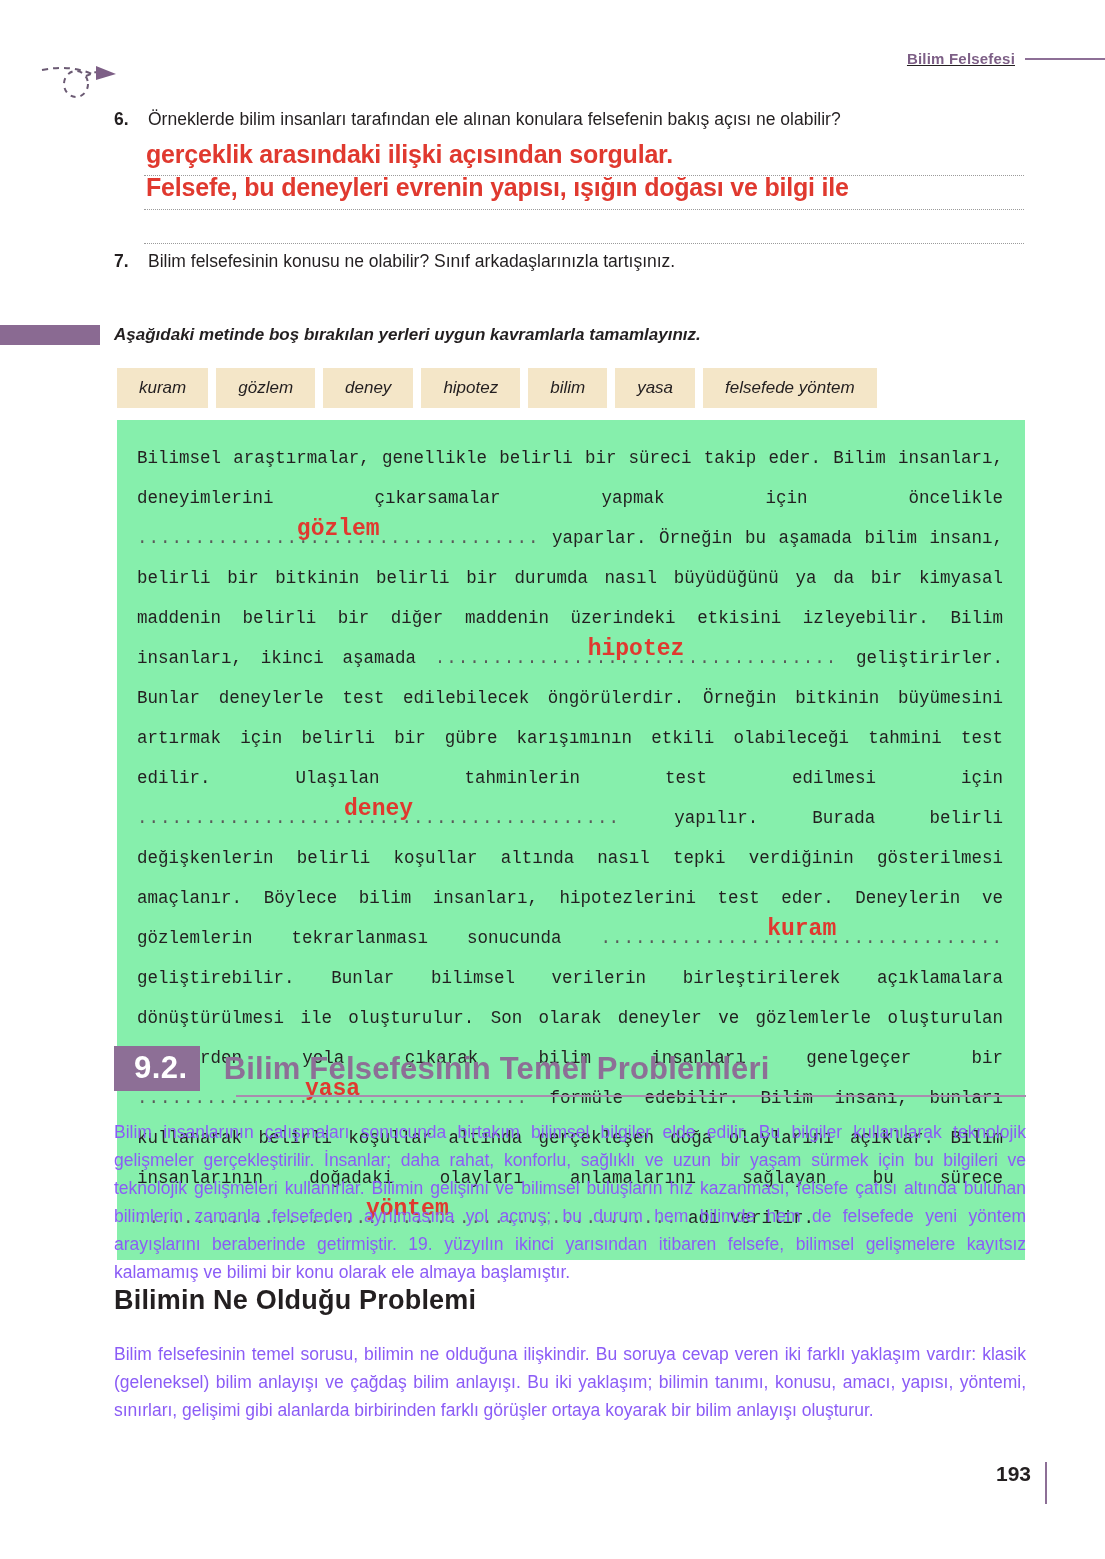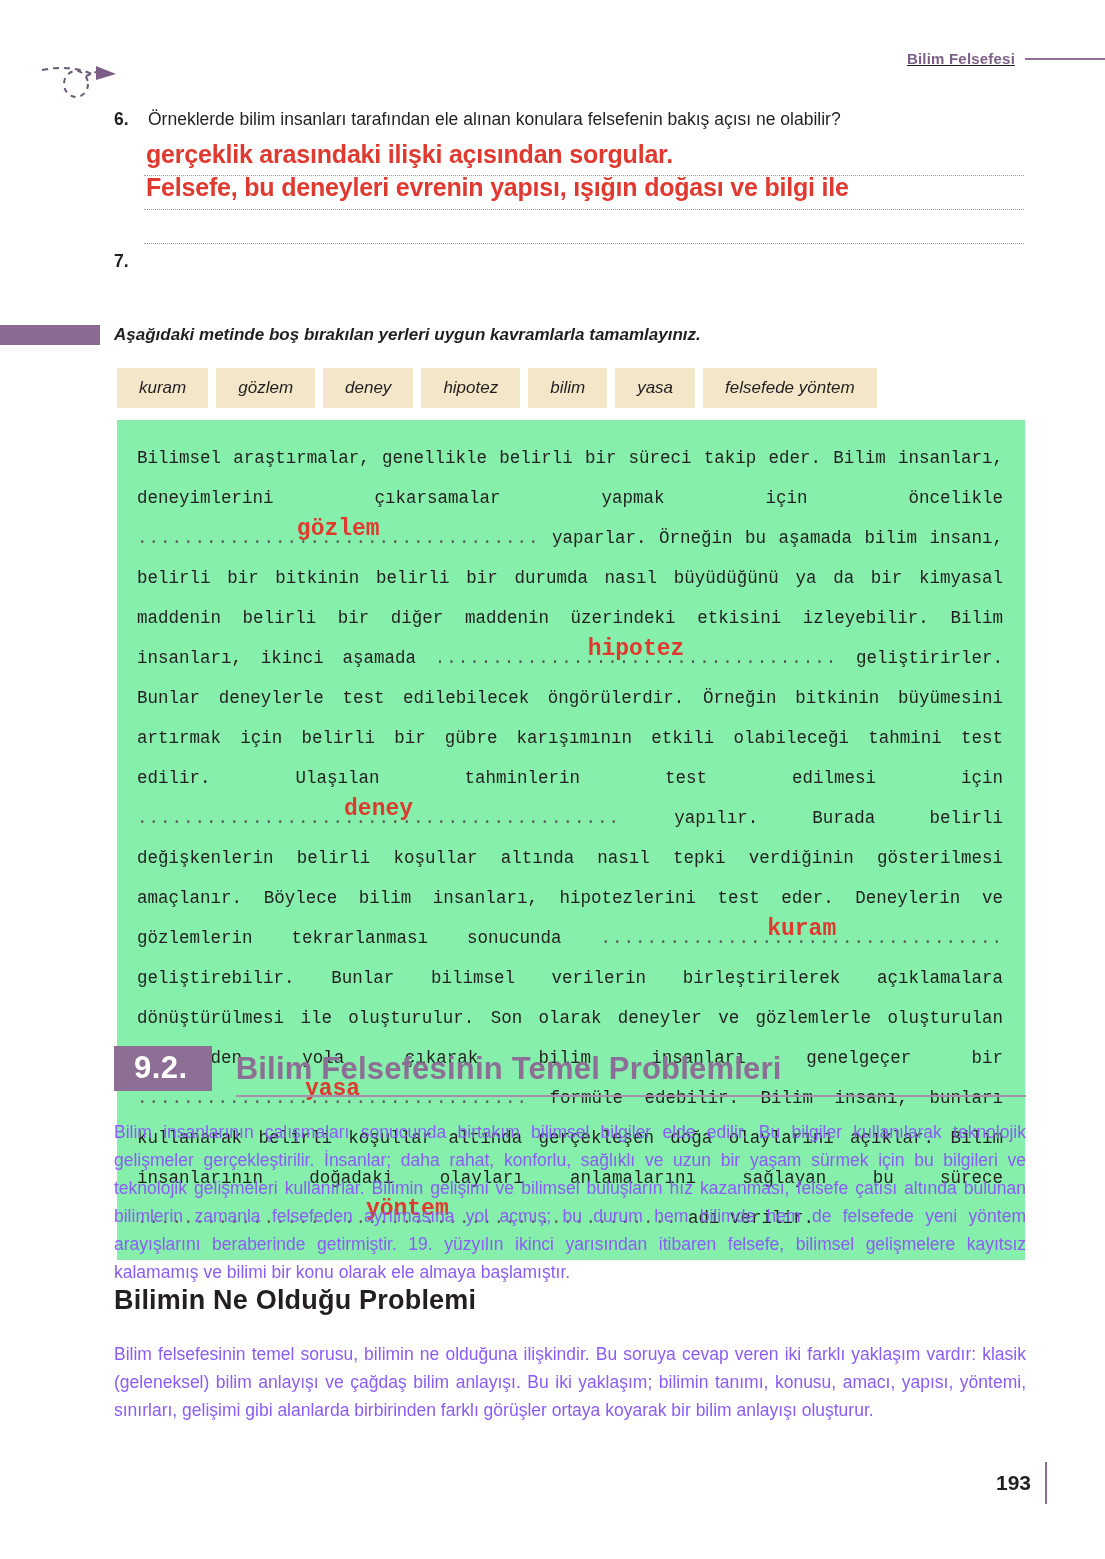--- a/index.html
+++ b/index.html
@@ -179,21 +179,21 @@
   .section-head .row {
     display: flex;
     align-items: center;
     gap: 24px;
   }
   .section-head .badge {
     background: #8d6f96;
     color: #ffffff;
     font-size: 31px;
     font-weight: bold;
-    padding: 6px 24px 8px 20px;
+    padding: 6px 12px 8px 20px;
     line-height: 1;
     letter-spacing: 0.5px;
   }
   .section-head .title {
     color: #8d6f96;
     font-size: 31px;
     font-weight: bold;
     letter-spacing: .2px;
   }
   .section-head .underline {
@@ -222,21 +222,21 @@
     color: #231f20;
     letter-spacing: .2px;
   }
 
   
   .footer {
     position: absolute;
     right: 58px;
     bottom: 55px;
     display: flex;
-    align-items: center;
+    align-items: flex-start;
     gap: 14px;
   }
   .footer .pageno {
     font-size: 21px;
     font-weight: bold;
     color: #231f20;
   }
   .footer .vrule {
     width: 2px;
     height: 42px;
@@ -270,20 +270,21 @@
     <div class="written">
       <div>gerçeklik arasındaki ilişki açısından sorgular.</div>
       <div>Felsefe, bu deneyleri evrenin yapısı, ışığın doğası ve bilgi ile</div>
     </div>
   </div>
 </div>
 
 <div class="col" style="top:250px;">
   <div class="question">
     <span class="num">7.</span>
+    <span class="qtext">Bilim felsefesinin konusu ne olabilir? Sınıf arkadaşlarınızla tartışınız.</span>
   </div>
 </div>
 
 <div class="instruction-row" style="top:325px;">
   <span class="swatch"></span>
   <span class="itext">Aşağıdaki metinde boş bırakılan yerleri uygun kavramlarla tamamlayınız.</span>
 </div>
 
 <div class="chips" style="top:368px;">
   <span class="chip">kuram</span>

